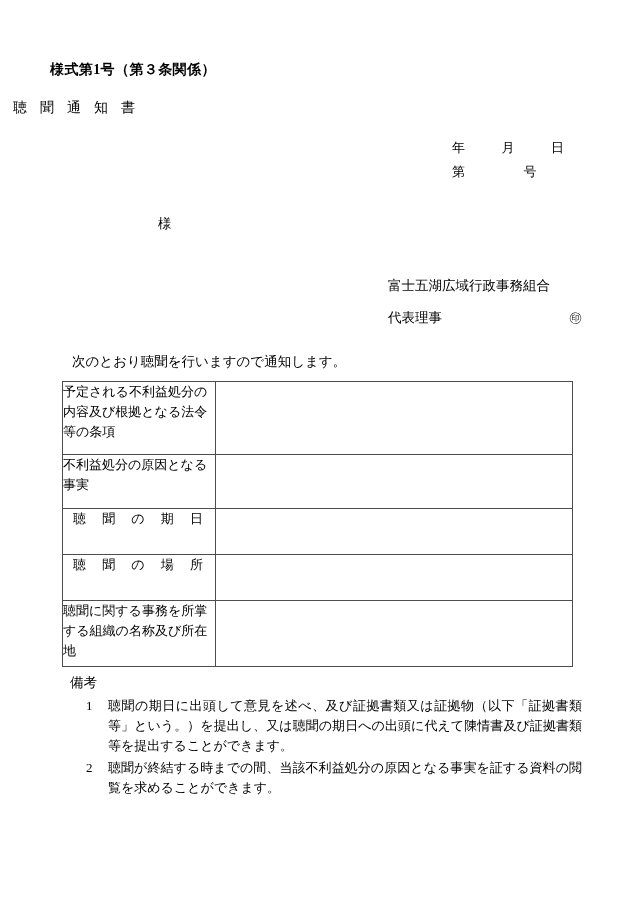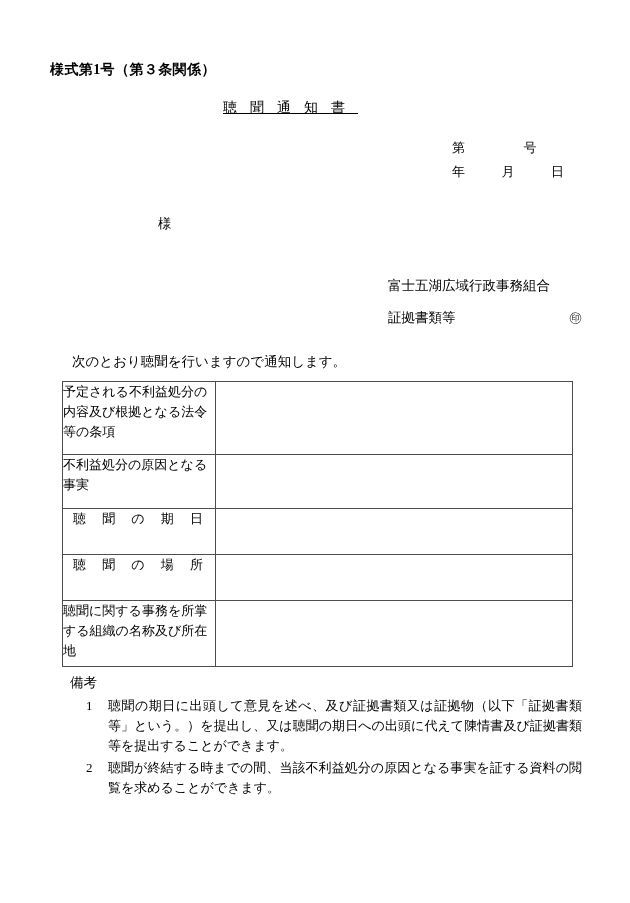--- a/index.html
+++ b/index.html
@@ -29,26 +29,24 @@
     letter-spacing: 0.4px;
     white-space: nowrap;
   }
 
   
   .doc-title {
     position: absolute;
     left: 0;
     top: 99px;
     width: 568px;
-    text-align: center;
     font-size: 14px;
     letter-spacing: 13px;
     text-indent: 13px;
     white-space: nowrap;
-    text-decoration: underline;
   }
 
   
   .ref-block {
     position: absolute;
     left: 452px;
     top: 136px;
     font-size: 13px;
     line-height: 24px;
     white-space: nowrap;
@@ -160,40 +158,40 @@
 </head>
 <body>
 
 <div class="page">
 
   <div class="form-number">様式第1号（第３条関係）</div>
 
   <div class="doc-title">聴聞通知書</div>
 
   <div class="ref-block">
-    <span class="ref-line">
-      <span>第</span>
-      <span class="gap-wide"></span>
-      <span>号</span>
-    </span>
     <span class="ref-line">
       <span>年</span>
       <span class="gap-mid"></span>
       <span>月</span>
       <span class="gap-mid"></span>
       <span>日</span>
     </span>
+    <span class="ref-line">
+      <span>第</span>
+      <span class="gap-wide"></span>
+      <span>号</span>
+    </span>
   </div>
 
   <div class="addressee">様</div>
 
   <div class="issuer">
     <span class="issuer-row">富士五湖広域行政事務組合</span>
     <span class="issuer-row">
-      <span>証拠書類等</span>
+      <span>代表理事</span>
       <span class="seal-mark">㊞</span>
     </span>
   </div>
 
   <div class="lead-in">次のとおり聴聞を行いますので通知します。</div>
 
   <table class="form-table">
     <tbody>
       <tr>
         <td class="label-cell">予定される不利益処分の内容及び根拠となる法令等の条項</td>

